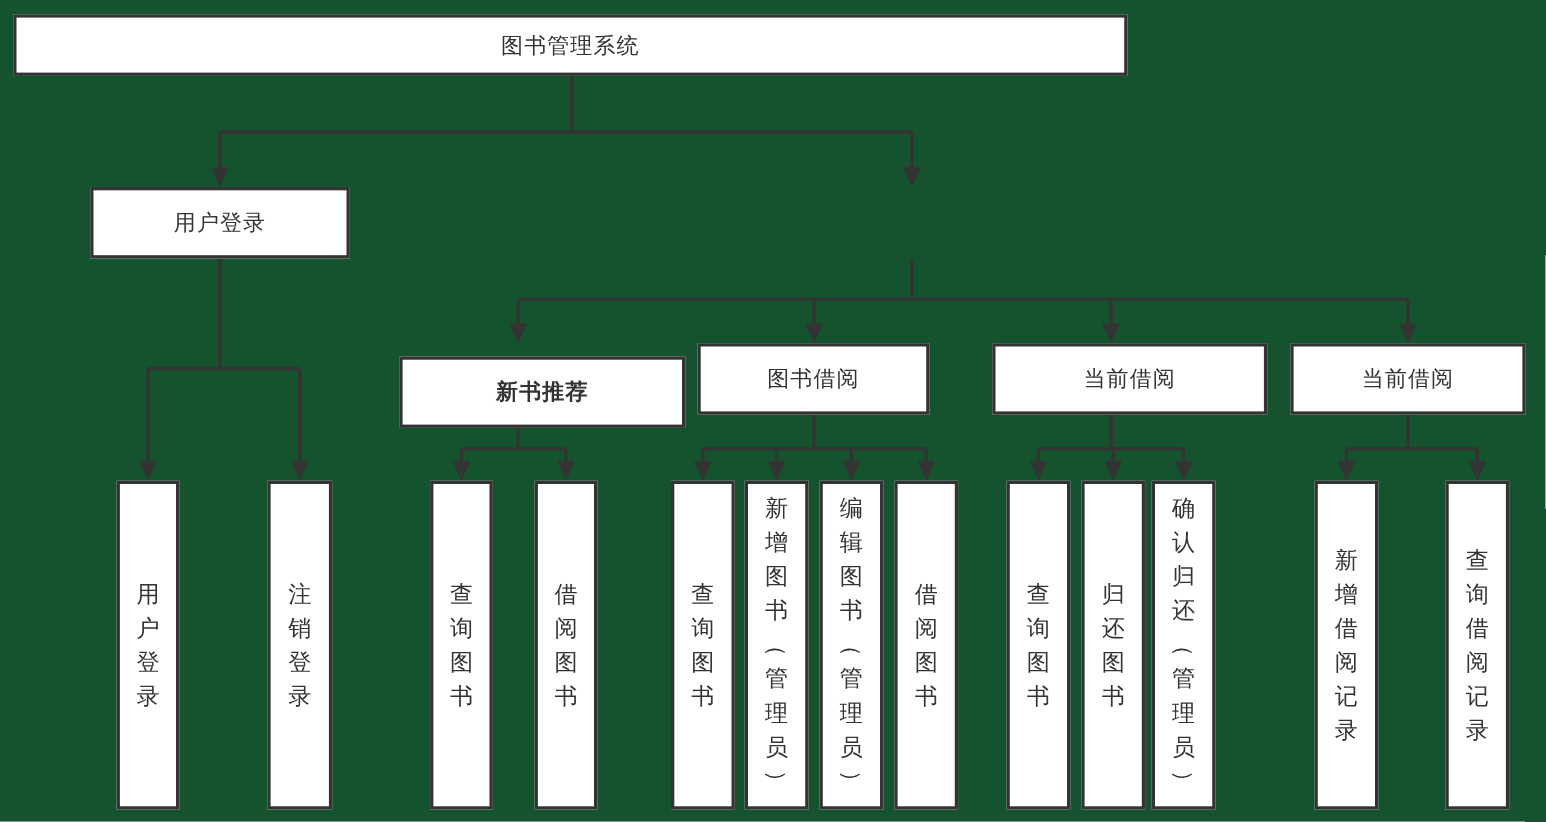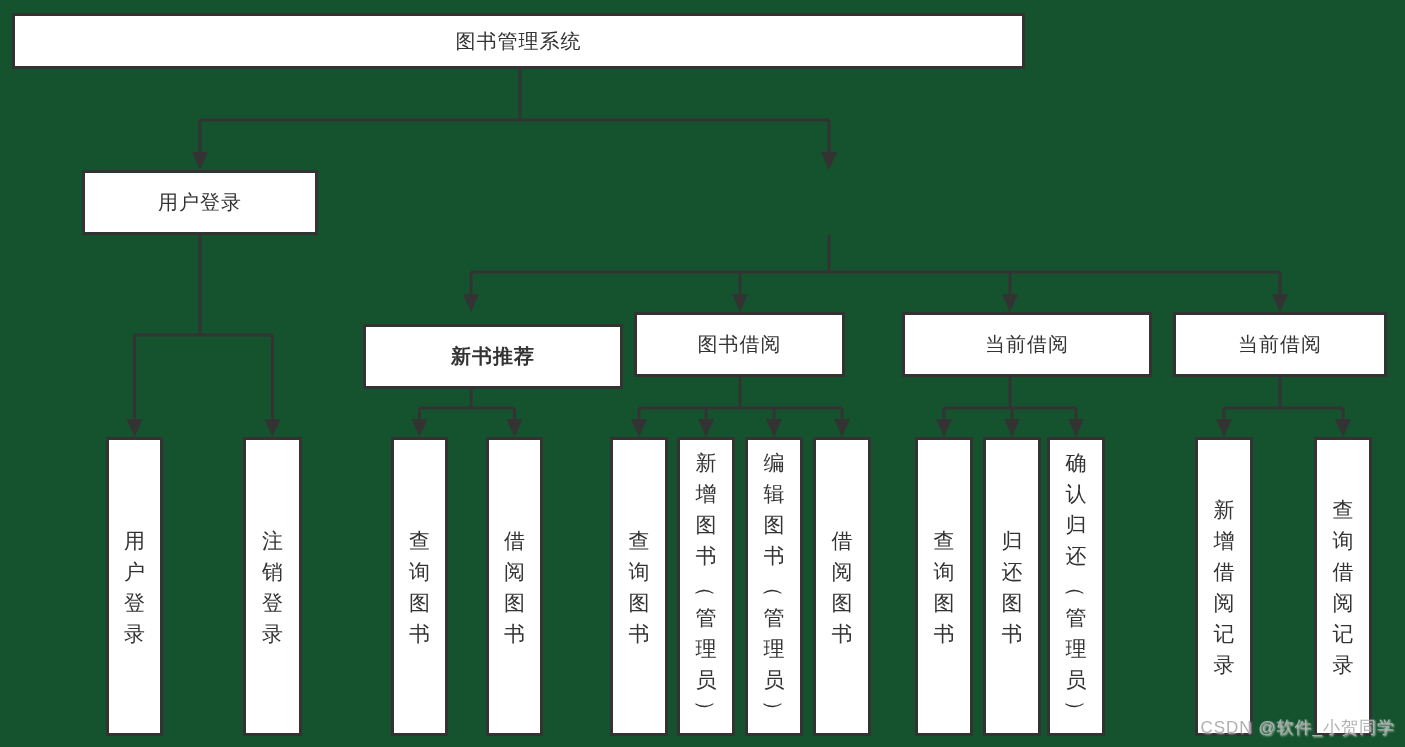--- a/index.html
+++ b/index.html
@@ -221,15 +221,14 @@
     </div>
   <div class="box leaf" style="left:1314px;">
       <span class="vchar">查</span>
       <span class="vchar">询</span>
       <span class="vchar">借</span>
       <span class="vchar">阅</span>
       <span class="vchar">记</span>
       <span class="vchar">录</span>
     </div>
 
-  <div id="watermark">CSDN @软件_小贺同学</div>
 
 </div>
 
 </body></html>

